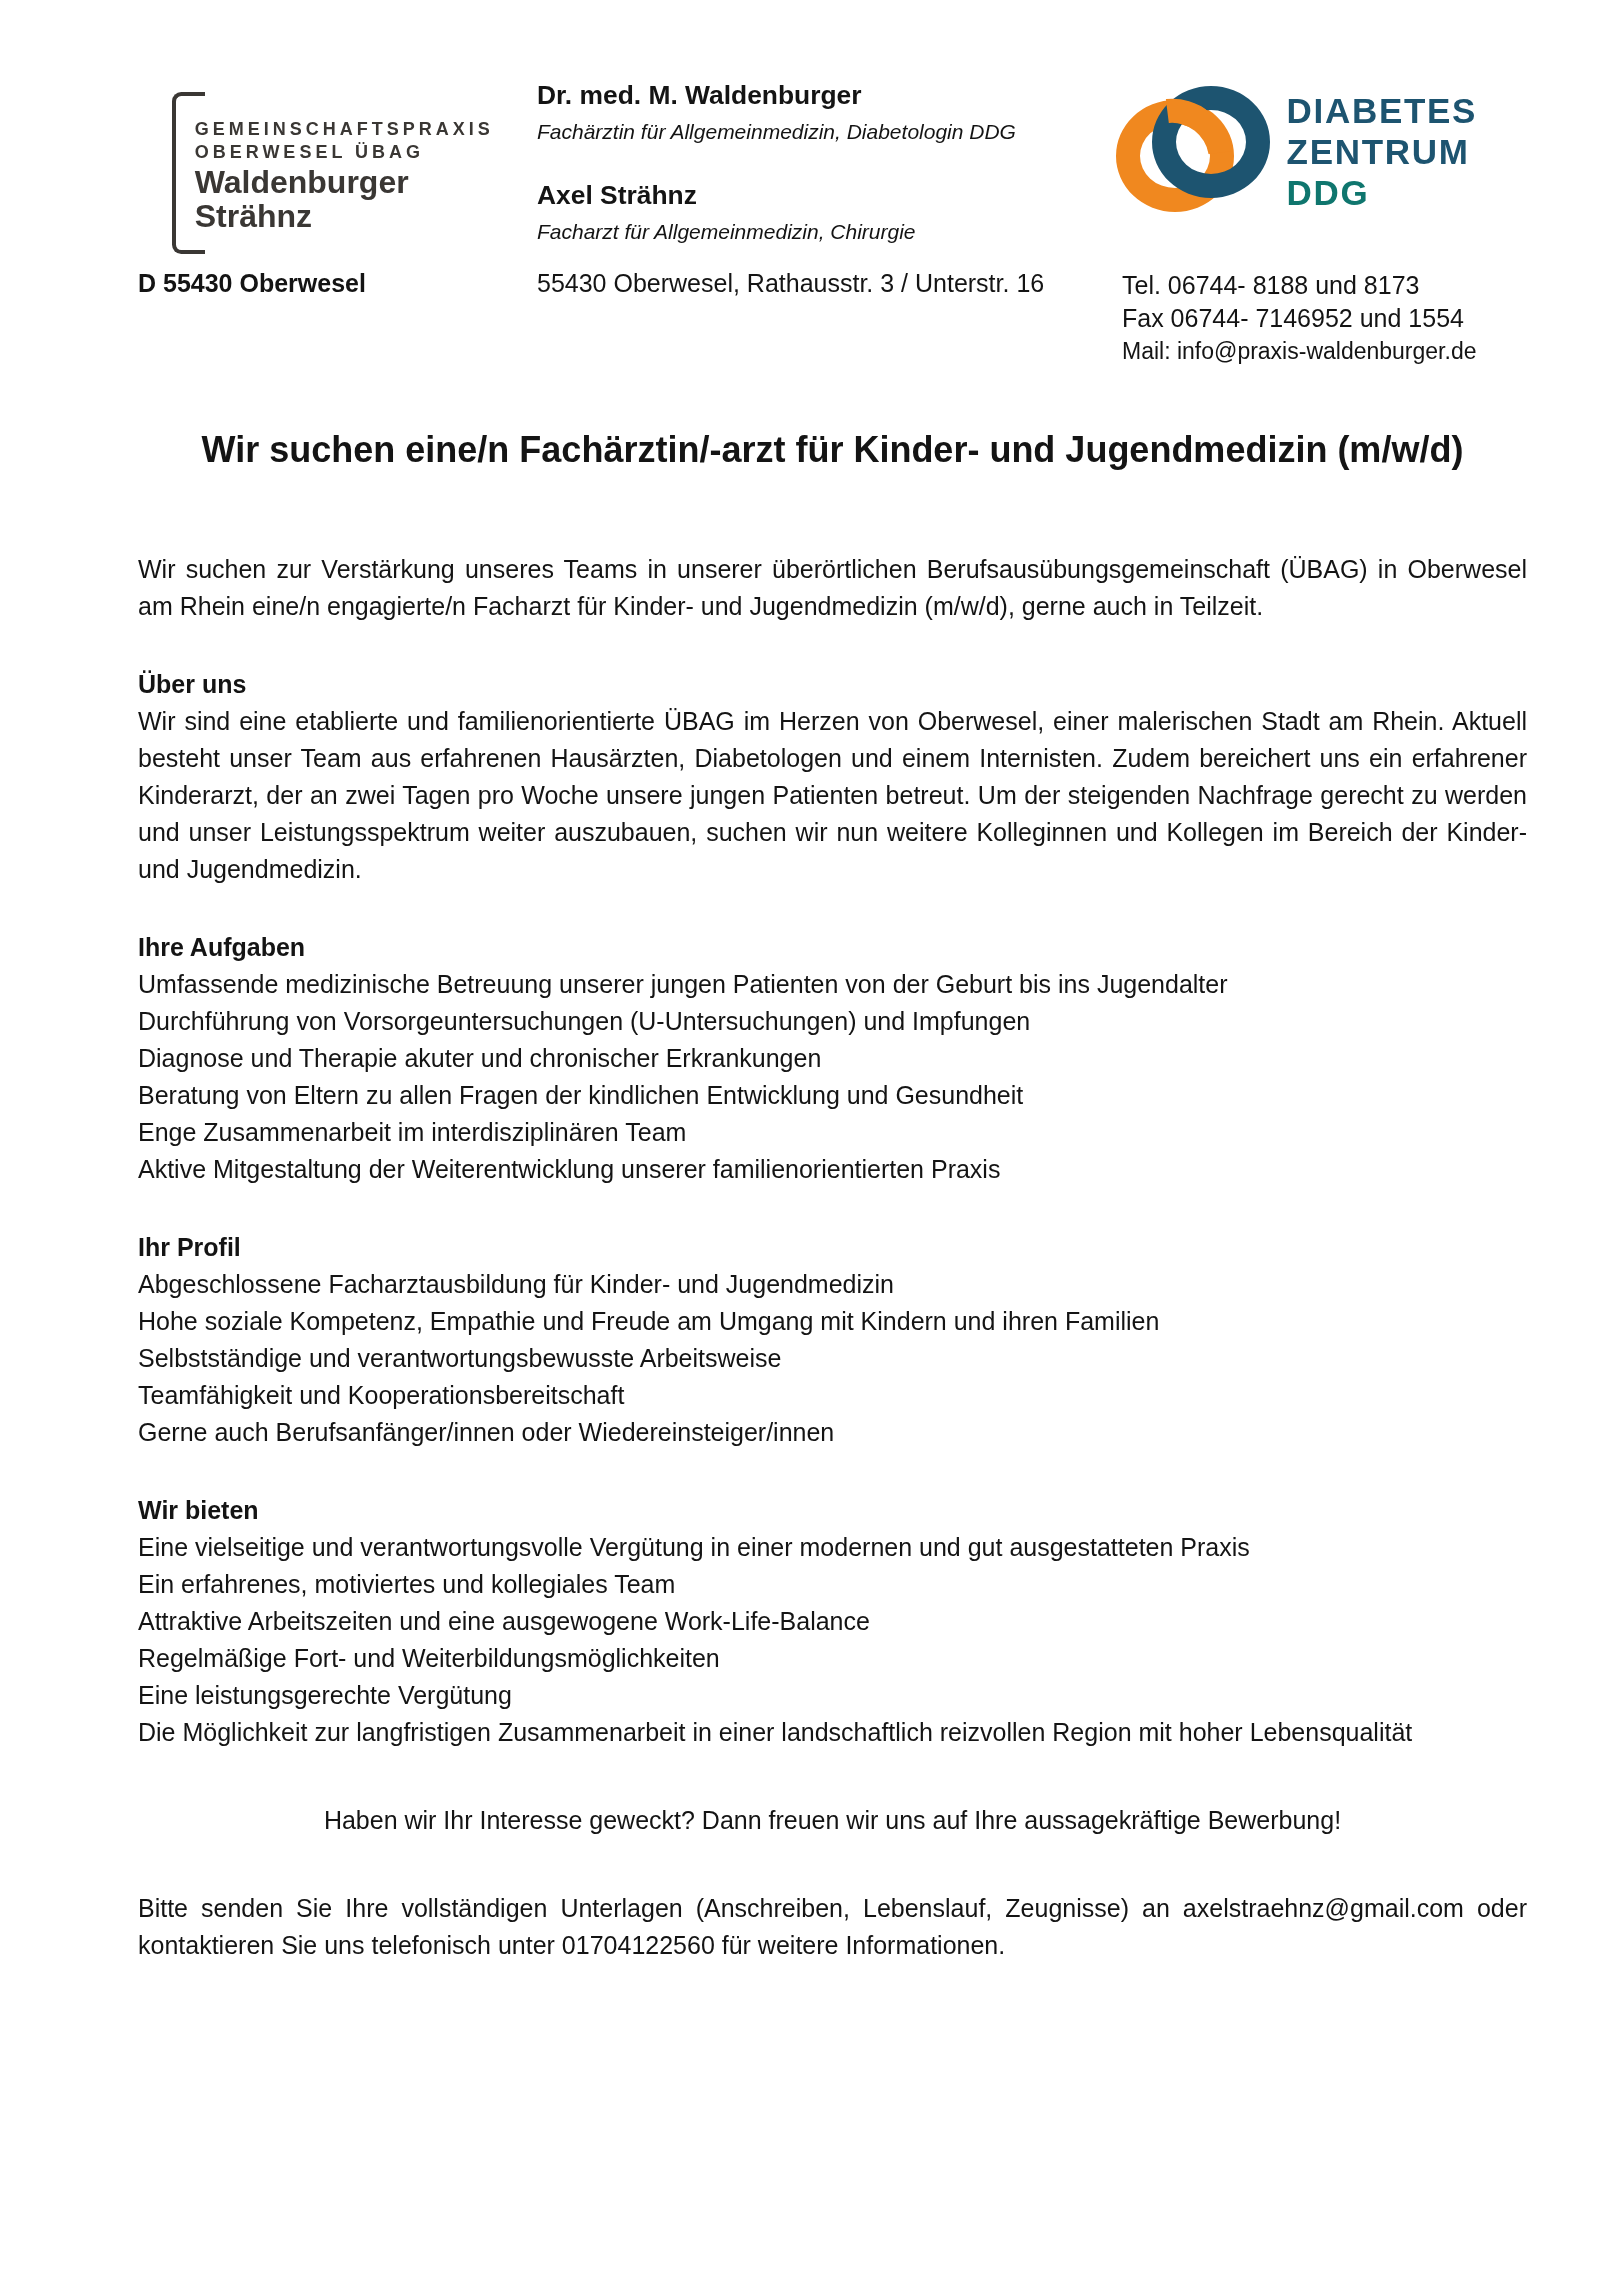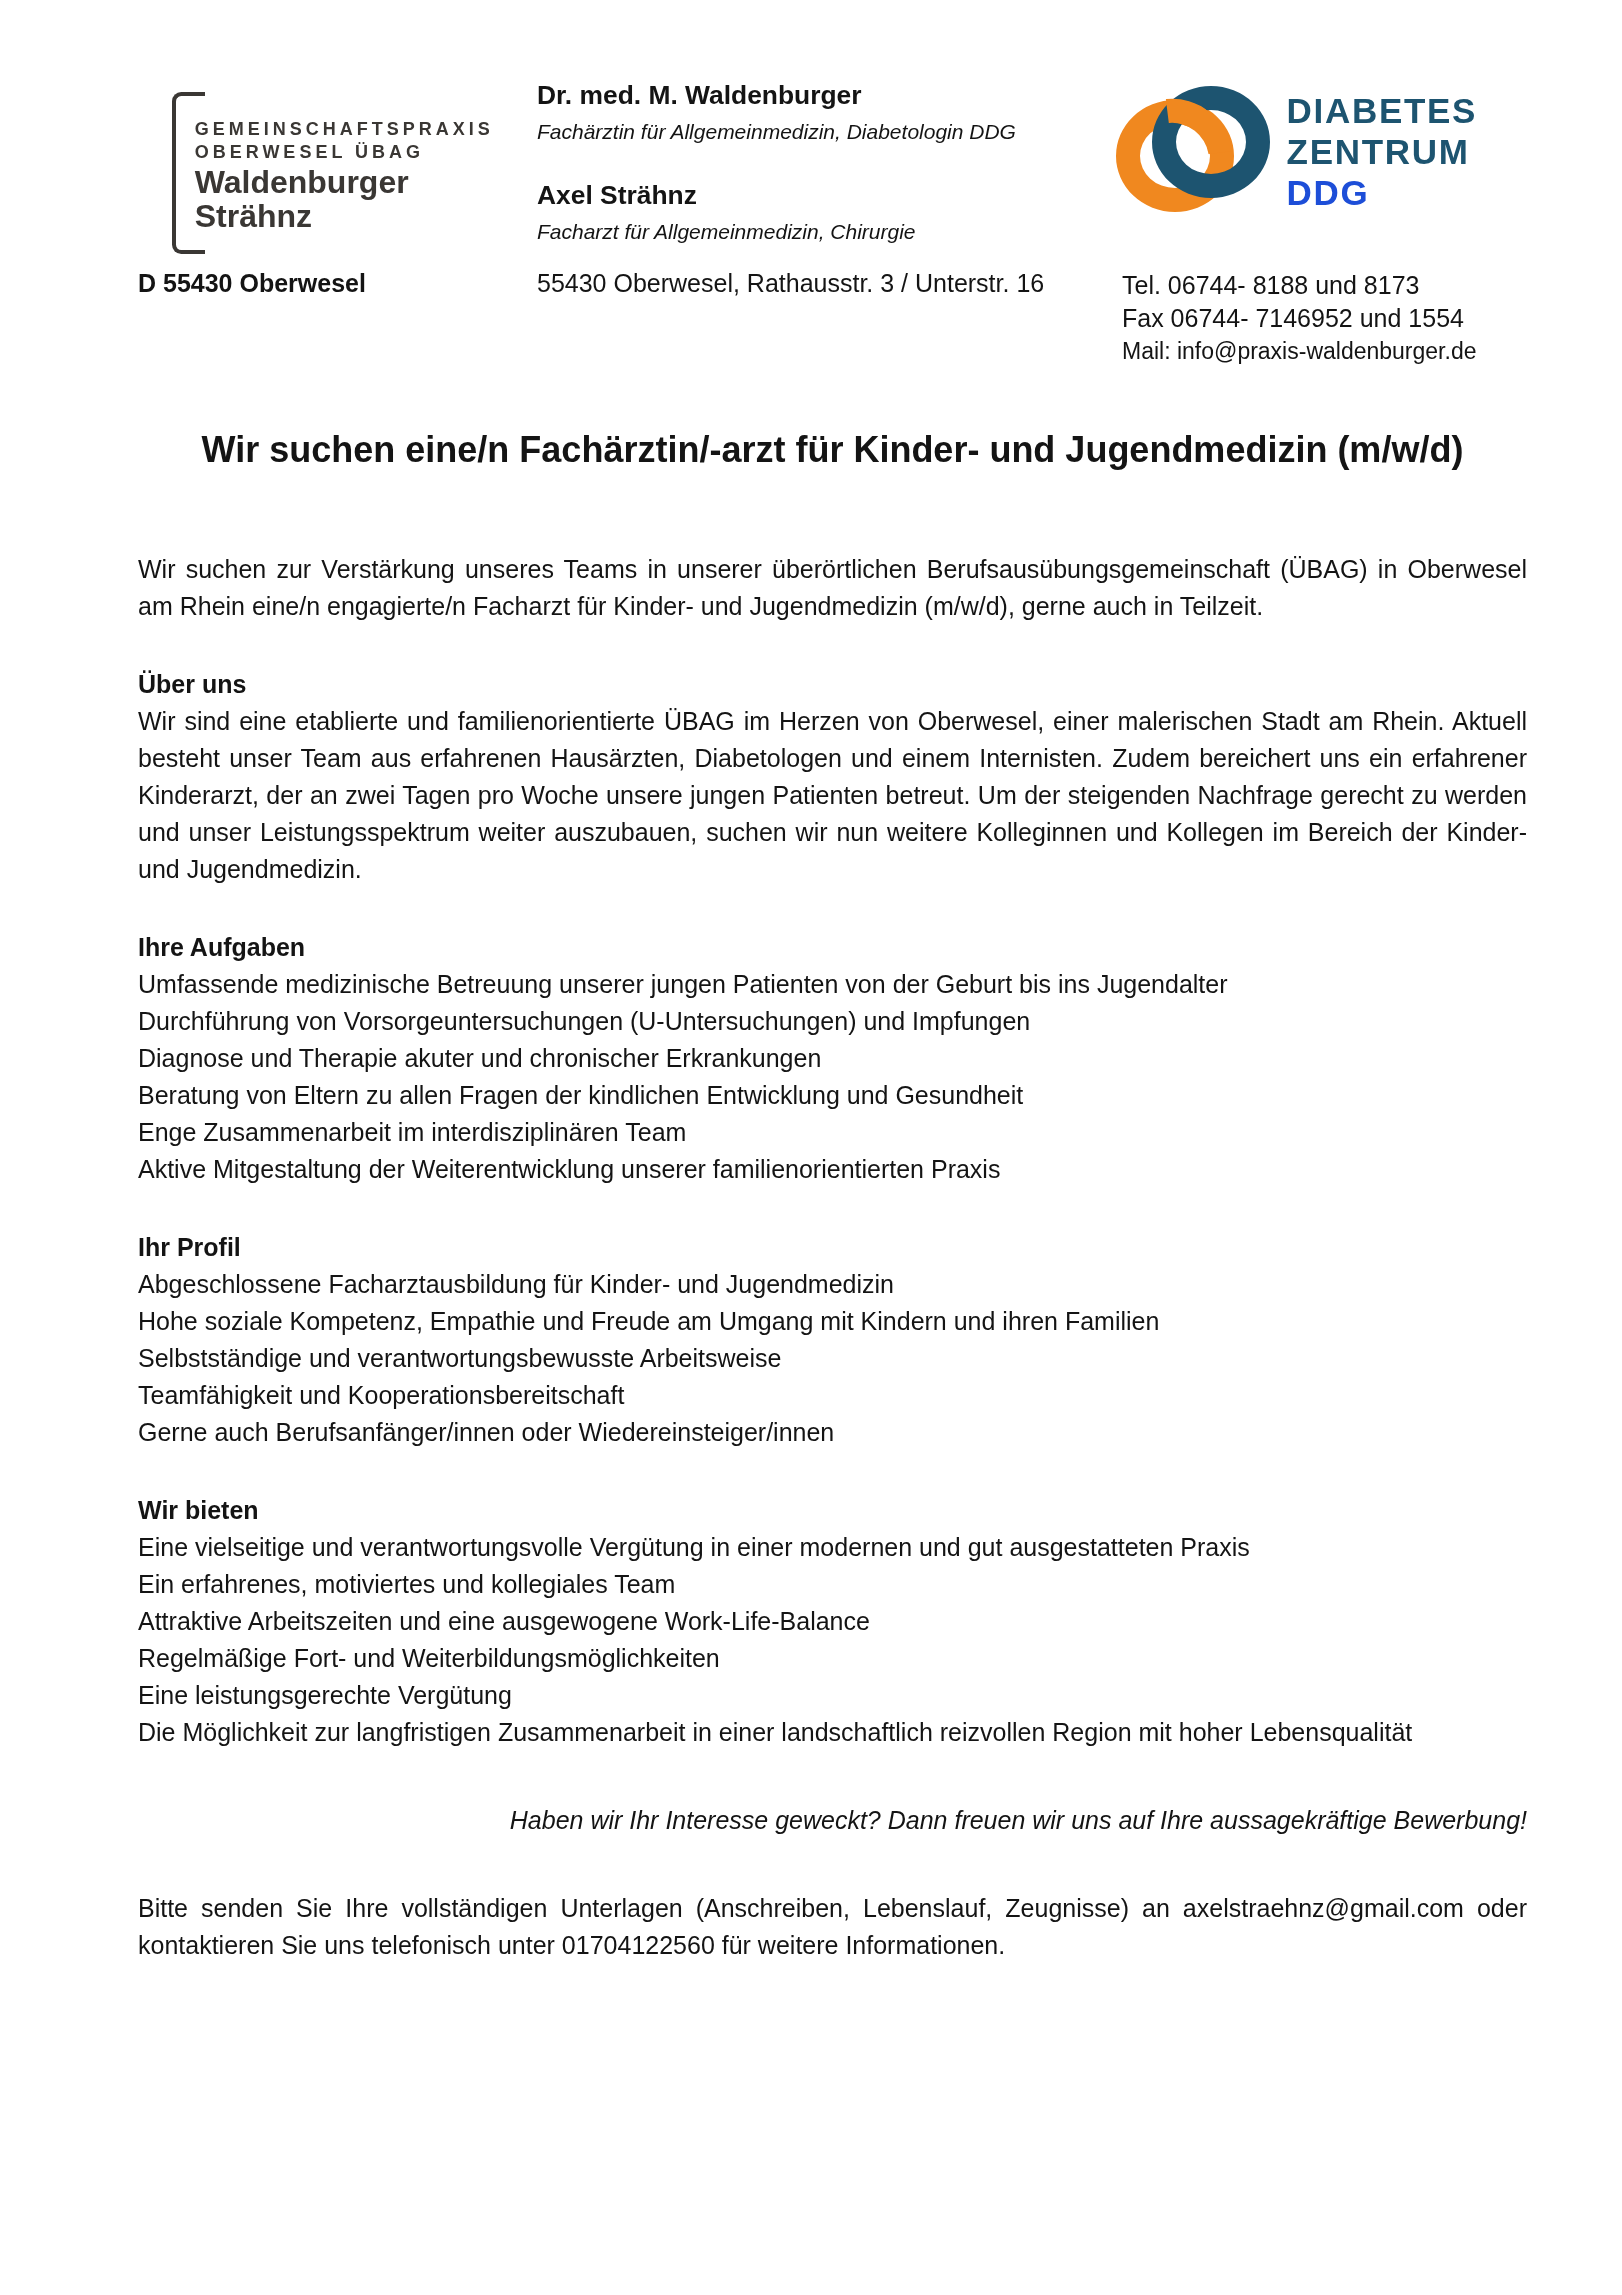--- a/index.html
+++ b/index.html
@@ -34,38 +34,38 @@
   .ddg-rings{position:relative;width:158px;height:132px;}
   .ring{position:absolute;width:118px;height:112px;border-radius:50%;box-sizing:border-box;}
   .ring-orange{left:0;top:14.3px;border:24px solid #f0881f;z-index:1;}
   .ring-teal{left:36px;top:0px;border:24px solid #1d5470;z-index:2;}
   .ring-orange-arc{
     left:0;top:14.3px;border:24px solid transparent;border-top-color:#f0881f;
     transform:rotate(38deg);z-index:3;
   }
   .ddg-text{margin-left:12.6px;margin-top:4.6px;font-weight:bold;font-size:35px;line-height:41px;letter-spacing:1.7px;white-space:nowrap;}
   .ddg-teal{color:#1d5470;}
-  .ddg-orange{color:#1d4ed8;}
+  .ddg-orange{color:#0f766e;}
   
   .address-row{position:absolute;top:269px;left:0;width:100%;font-size:25px;}
   .addr-left{position:absolute;left:138px;top:0;font-weight:bold;white-space:nowrap;}
   .addr-center{position:absolute;left:537px;top:0;white-space:nowrap;}
   .addr-right{position:absolute;left:1122px;top:0;line-height:33px;}
   .addr-right .mail{font-size:23px;}
   
   .doc-title-line{
     position:absolute;top:429px;left:138px;width:1389px;
     text-align:center;font-size:36px;font-weight:bold;white-space:nowrap;
   }
   .body{
     position:absolute;top:551px;left:138px;width:1389px;
     font-size:25px;line-height:37px;
   }
   .para{text-align:justify;margin:0;}
-  .para.last-nojust{text-align:right;font-style:italic;}
+  .para.last-nojust{text-align:center;}
   h2.sec{font-size:25px;line-height:37px;font-weight:bold;margin:41px 0 0 0;}
   .list{margin:0;}
   .list div{line-height:37px;}
   .closing{margin-top:51px;}
 </style>
 </head>
 <body>
 
 <div class="page">
 

